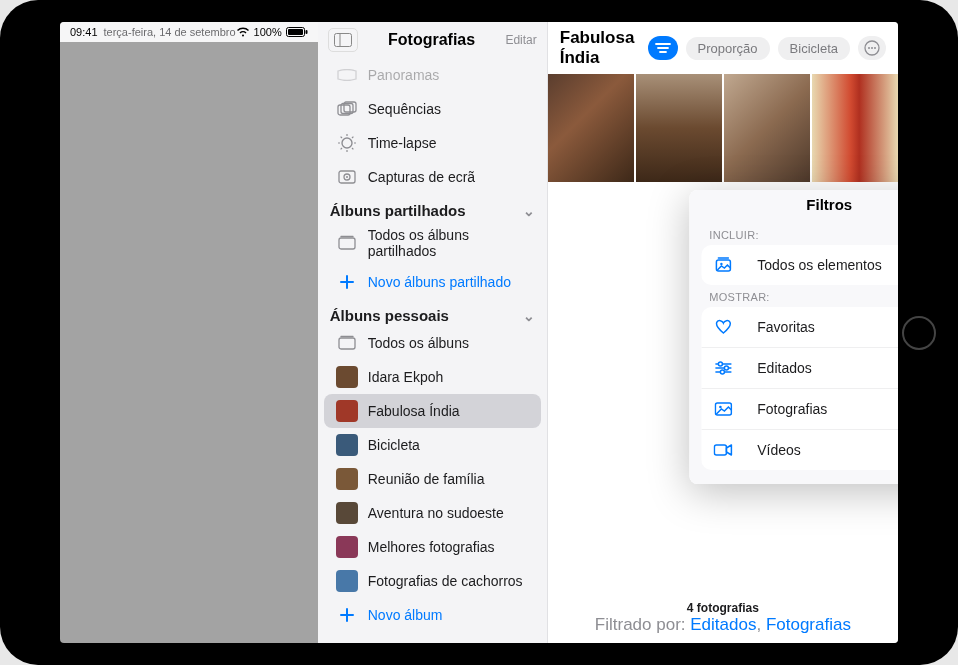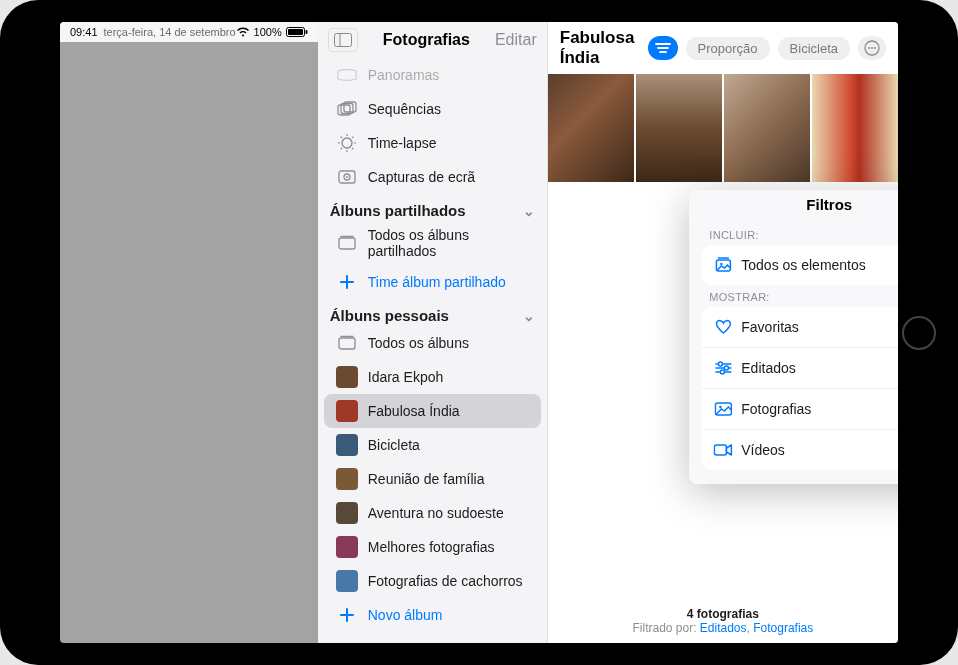--- a/index.html
+++ b/index.html
@@ -15,21 +15,21 @@
   .wifi-icon, .battery-icon { display: inline-flex; }
 
   
   .content { flex: 1; display: flex; min-height: 0; }
 
   
   .sidebar { width: 230px; background: #f4f4f6; border-right: 1px solid #e1e1e4; display: flex; flex-direction: column; overflow: hidden; }
   .sidebar-header { display: flex; align-items: center; justify-content: space-between; padding: 6px 10px; }
   .sidebar-header-btn { width: 30px; height: 24px; border: 1px solid #ddd; border-radius: 5px; display: flex; align-items: center; justify-content: center; color: #888; }
   .sidebar-title { font-size: 16px; font-weight: 600; }
-  .sidebar-edit { color: #8e8e93; font-size: 16px; }
+  .sidebar-edit { color: #8e8e93; font-size: 12px; }
   .sidebar-scroll { flex: 1; overflow: hidden; padding-bottom: 4px; }
   .side-item { display: flex; align-items: center; gap: 10px; padding: 6px 12px; font-size: 14px; color: #1c1c1e; border-radius: 8px; margin: 0 6px; }
   .side-item.truncated { opacity: .35; }
   .side-item .thumb { width: 22px; height: 22px; border-radius: 4px; flex-shrink: 0; }
   .side-item .sicon { width: 22px; height: 22px; display: flex; align-items: center; justify-content: center; color: #8e8e93; flex-shrink: 0; }
   .side-item.selected { background: #d3d3d8; }
   .side-item.action { color: #007aff; }
   .side-item.action .sicon { color: #007aff; }
   .section-head { display: flex; align-items: center; justify-content: space-between; padding: 8px 12px 2px 12px; font-size: 15px; font-weight: 700; color: #1c1c1e; }
   .section-head .chev { color: #8e8e93; font-size: 14px; }
@@ -45,31 +45,31 @@
 
   .photo-grid { display: flex; gap: 2px; padding: 0; }
   .photo { flex: 1; height: 108px; }
   .p1 { background: linear-gradient(135deg, #5a3d2e 0%, #8b5a3c 40%, #3d2818 100%); }
   .p2 { background: linear-gradient(180deg, #a89078 0%, #6b4a30 50%, #3d2818 100%); }
   .p3 { background: linear-gradient(135deg, #c0a890 0%, #8b6a50 50%, #4d382a 100%); }
   .p4 { background: linear-gradient(90deg, #e8d8b0 0%, #d14a30 45%, #b03020 55%, #e8d8b0 100%); }
 
   
   .main-footer { position: absolute; bottom: 8px; left: 0; right: 0; text-align: center; font-size: 12px; color: #1c1c1e; }
-  .main-footer .sub { color: #8e8e93; font-size: 12px; }
+  .main-footer .sub { color: #8e8e93; font-size: 17px; }
   .main-footer .sub .lnk { color: #007aff; }
 
   
   .popover { position: absolute; top: 168px; left: 50%; transform: translateX(-12%); width: 280px; background: rgba(248,248,250,.98); border-radius: 8px; box-shadow: 0 8px 40px rgba(0,0,0,.25); padding: 2px 0 14px 0; backdrop-filter: blur(10px); }
   .popover-header { display: flex; align-items: center; justify-content: center; position: relative; padding: 4px 14px 10px; }
   .popover-title { font-size: 15px; font-weight: 600; }
   .popover-ok { position: absolute; right: 14px; color: #007aff; font-size: 15px; font-weight: 600; }
   .pop-section-label { font-size: 11px; color: #8e8e93; padding: 6px 20px 4px; letter-spacing: .3px; }
   .pop-card { background: #fff; margin: 0 12px; border-radius: 10px; overflow: hidden; }
-  .pop-row { display: flex; align-items: center; gap: 8px; padding: 10px 12px; font-size: 14px; color: #1c1c1e; border-top: 1px solid #efeff0; }
+  .pop-row { display: flex; align-items: center; gap: 24px; padding: 10px 12px; font-size: 14px; color: #1c1c1e; border-top: 1px solid #efeff0; }
   .pop-row:first-child { border-top: none; }
   .pop-row .ricon { width: 20px; height: 20px; color: #007aff; display: flex; align-items: center; justify-content: center; flex-shrink: 0; }
   .pop-row .rlabel { flex: 1; }
   .pop-row .check { color: #007aff; font-size: 15px; }
 
   svg { display: block; }
 </style>
 </head>
 <body>
 
@@ -177,21 +177,21 @@
                 </span>
                 <span>Todos os álbuns partilhados</span>
               </div>
             </div>
           <div class="side-item action">
             <span class="sicon">
               <svg width="16" height="16" viewBox="0 0 16 16">
                   <path d="M8 2v12M2 8h12" stroke="#007aff" stroke-width="2" stroke-linecap="round"></path>
                 </svg>
             </span>
-            <span>Time álbum partilhado</span>
+            <span>Novo álbuns partilhado</span>
           </div>
 
           <div class="section-head">
             <span>Álbuns pessoais</span>
             <span class="chev">⌄</span>
           </div>
           <div id="personal-items">
               <div class="side-item">
                 <span class="sicon">
                   <svg width="20" height="16" viewBox="0 0 20 16">

